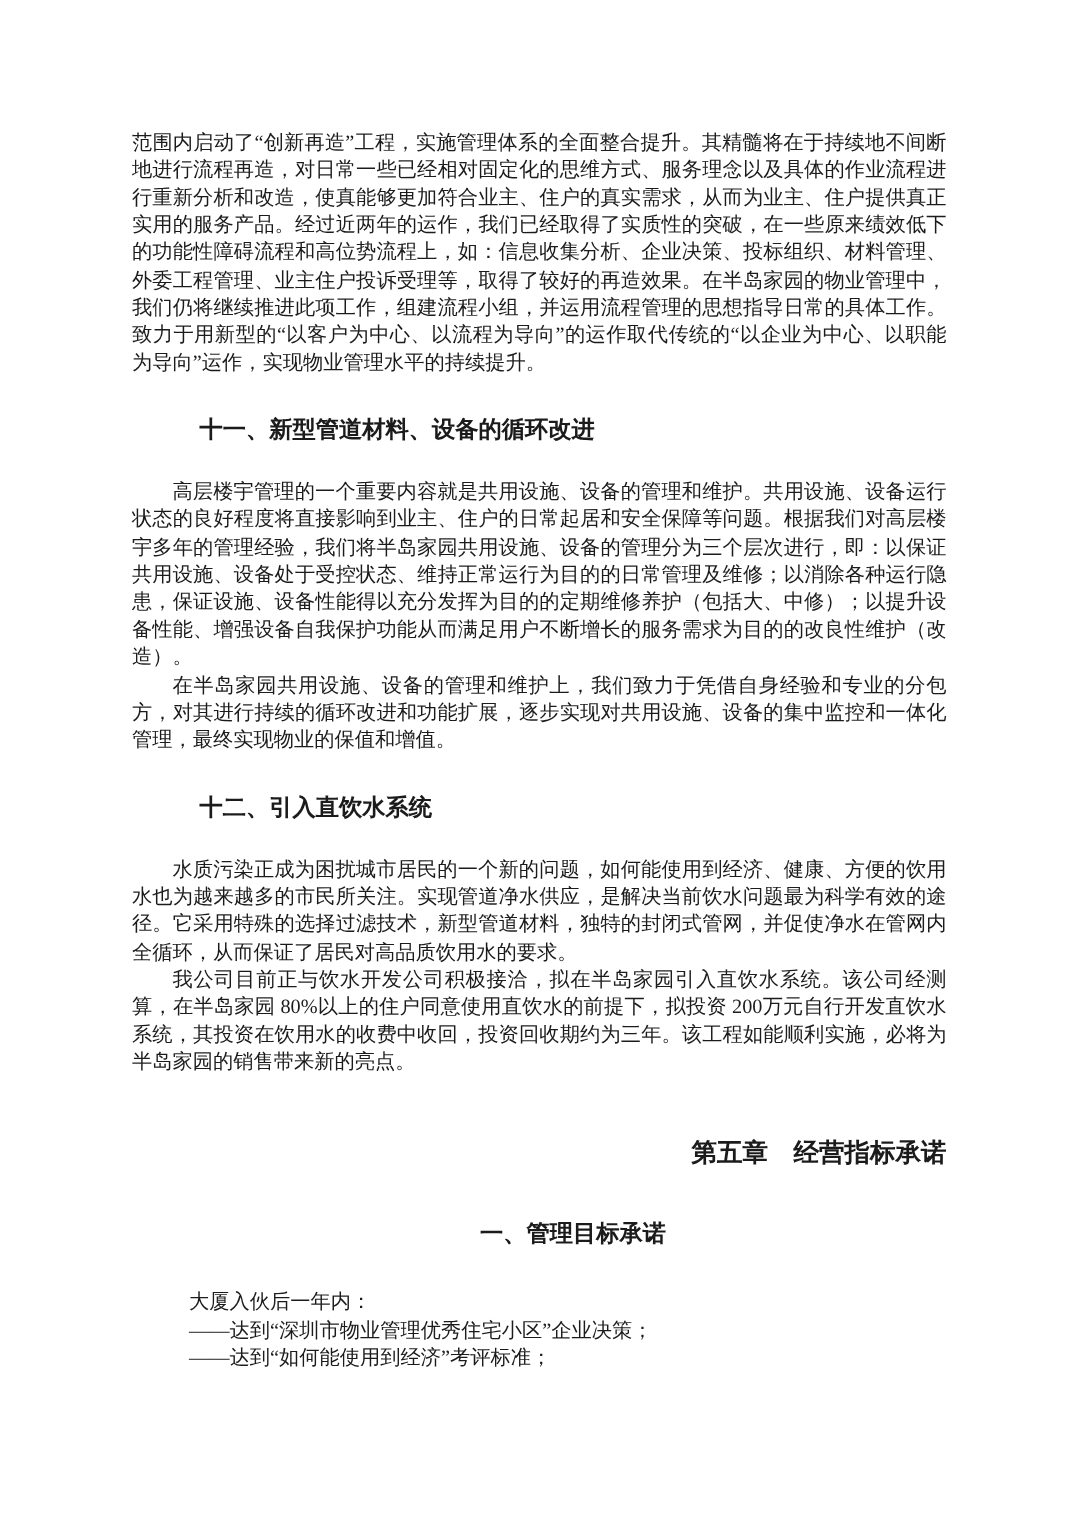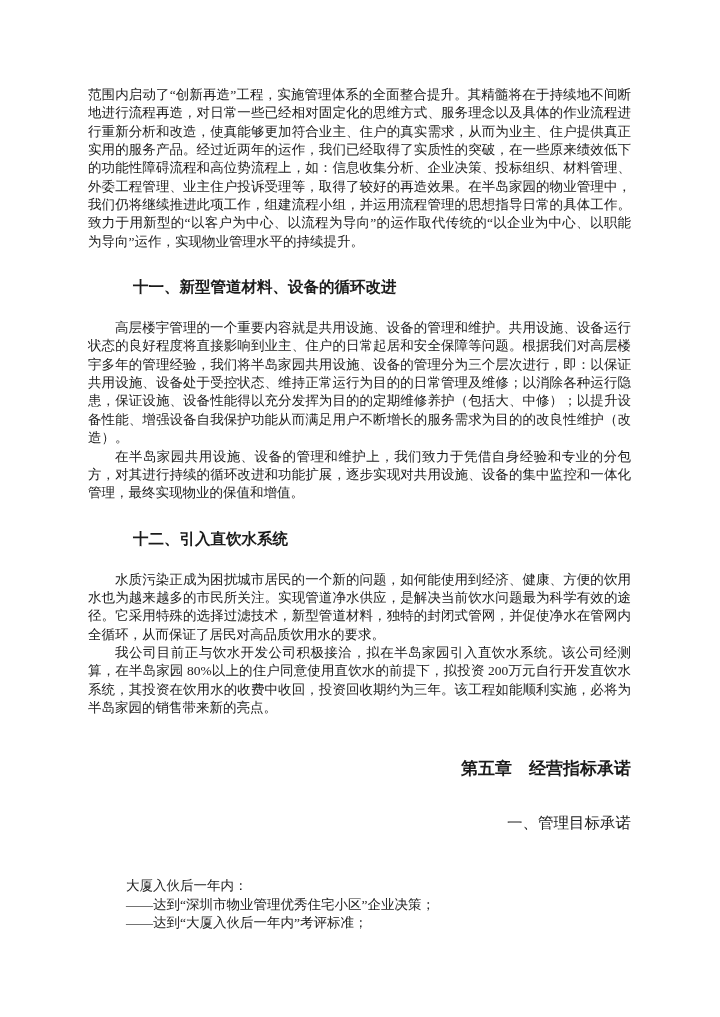--- a/index.html
+++ b/index.html
@@ -37,25 +37,25 @@
   }
   .chapter-heading {
     font-size: 17px;
     font-weight: bold;
     line-height: 24px;
     margin: 40px 0 0 0;
     text-align: right;
   }
   .subsection-heading {
     font-size: 15.5px;
-    font-weight: normal;
+    font-weight: bold;
     line-height: 20px;
-    margin: 32px 0 44px 0;
+    margin: 32px 0 26px 0;
     padding-left: 45px;
-    text-align: right;
+    text-align: center;
   }
   .commitments {
     padding-left: 38px;
   }
   .commitments p {
     text-align: left;
   }
 </style>
 </head>
 <body>
@@ -76,16 +76,16 @@
 
   <p class="body-text indent">我公司目前正与饮水开发公司积极接洽，拟在半岛家园引入直饮水系统。该公司经测算，在半岛家园 80%以上的住户同意使用直饮水的前提下，拟投资 200万元自行开发直饮水系统，其投资在饮用水的收费中收回，投资回收期约为三年。该工程如能顺利实施，必将为半岛家园的销售带来新的亮点。</p>
 
   <h1 class="chapter-heading">第五章　经营指标承诺</h1>
 
   <h2 class="subsection-heading">一、管理目标承诺</h2>
 
   <div class="commitments">
     <p>大厦入伙后一年内：</p>
     <p>——达到“深圳市物业管理优秀住宅小区”企业决策；</p>
-    <p>——达到“大厦入伙后一年内”考评标准；</p>
+    <p>——达到“如何能使用到经济”考评标准；</p>
   </div>
 
 </div>
 
 </body></html>

